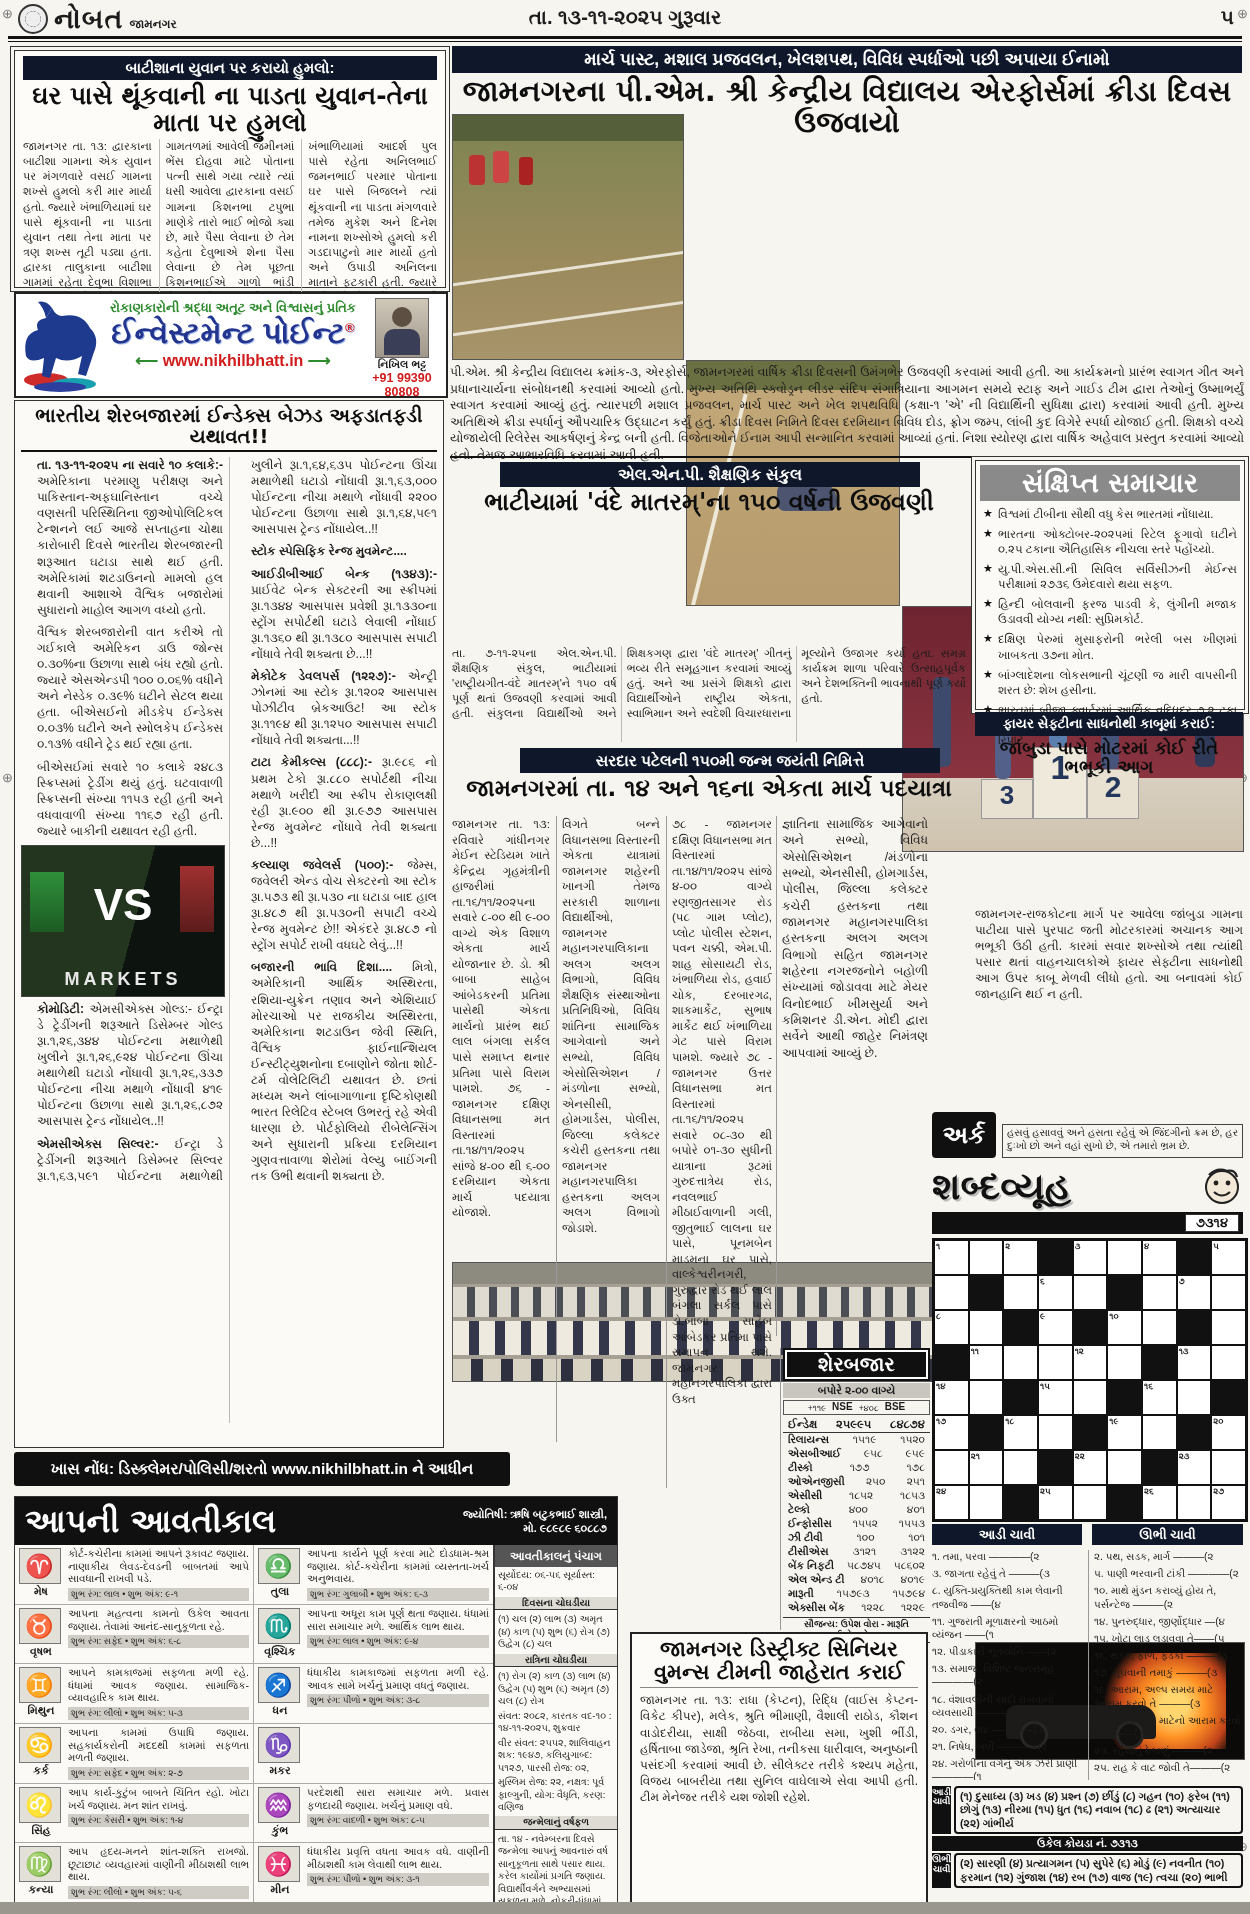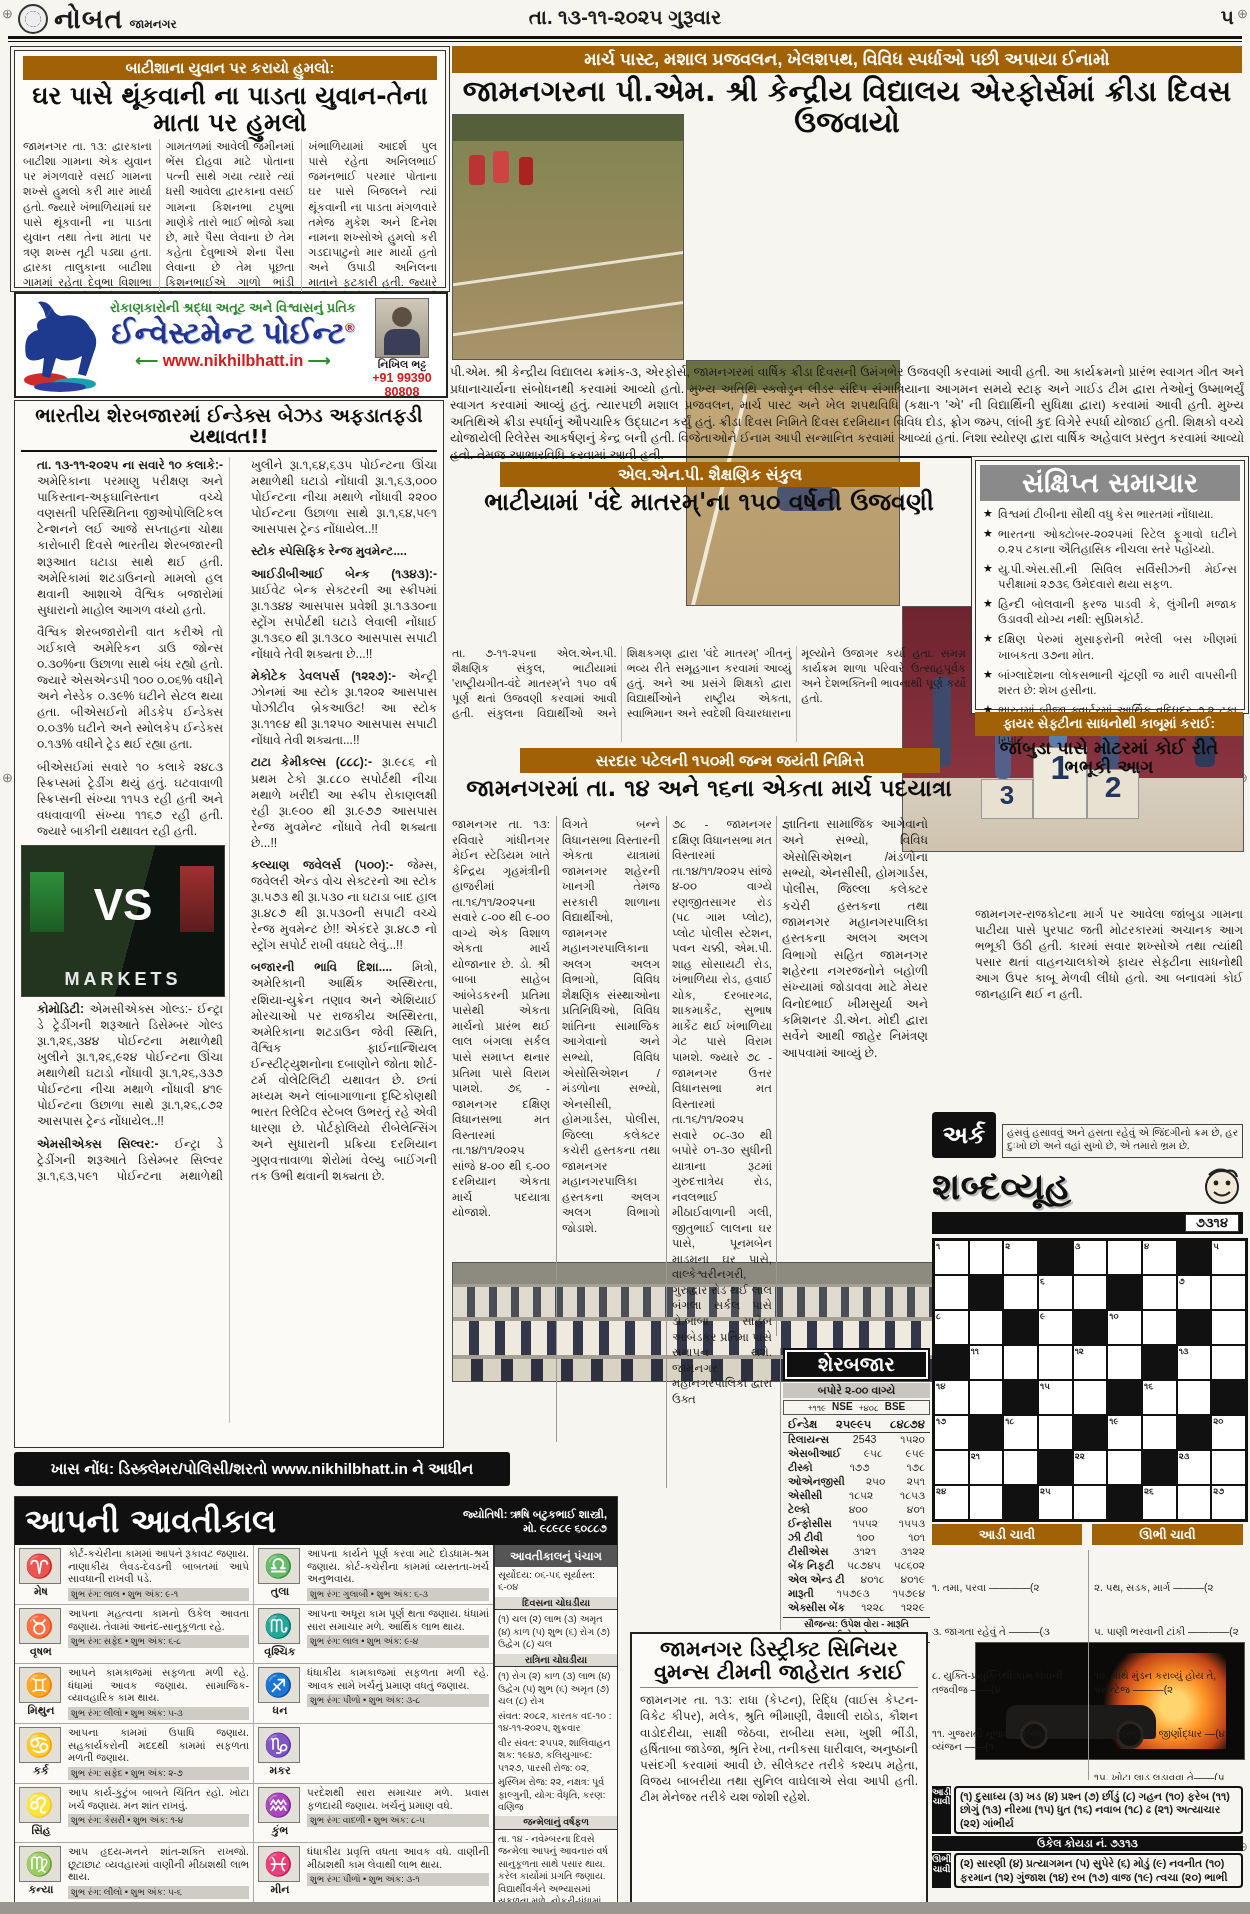--- a/index.html
+++ b/index.html
@@ -1,38 +1,38 @@
 <!DOCTYPE html>
 <html><head>
 <meta charset="utf-8">
 <style>
   html,body{margin:0;padding:0;background:#d8d5cf;}
   #sheet{position:relative;width:1250px;height:1914px;margin:0 auto;background:#f7f5f0;
          font-family:"Liberation Sans",sans-serif;color:#1b1b1b;overflow:hidden;}
   .abs{position:absolute;}
-  .kicker{background:#a16207;color:#fff;font-weight:bold;text-align:center;
+  .kicker{background:#0f172a;color:#fff;font-weight:bold;text-align:center;
           display:flex;align-items:center;justify-content:center;}
   .headline{font-weight:bold;color:#0d0d0d;line-height:1.08;text-align:center;
             font-family:"DejaVu Sans","Liberation Sans",sans-serif;}
   .bodytxt{font-size:12.3px;line-height:1.34;text-align:justify;}
   .boxed{border:2px solid #222;}
   .dblbox{border:1px solid #333;box-shadow:0 0 0 3px #f7f5f0,0 0 0 4px #333;}
   .rule{background:#111;}
   .photo{position:relative;overflow:hidden;border:1px solid #555;background:#b7a98e;}
   .blackbar{background:#101010;color:#fff;font-weight:bold;}
   .star-item{display:flex;gap:5px;font-size:11.6px;line-height:1.3;margin:5px 7px;text-align:justify;}
   .star-item .st{color:#111;font-size:11px;flex:0 0 auto;}
   .stp{margin:0 0 6px 16px;font-size:12.1px;line-height:1.33;text-align:justify;}
   .stp b{font-weight:bold;}
   .sb-row{display:flex;justify-content:space-between;font-size:10.6px;line-height:1.32;padding:0 5px;}
   .sb-row .n{font-weight:bold;}
   .xw-cell{box-sizing:border-box;border:1px solid #111;position:relative;background:#fff;}
   .xw-cell.blk{background:#111;}
   .xw-num{position:absolute;top:0;left:1px;font-size:8.5px;font-weight:bold;color:#222;}
-  .clue{font-size:10.3px;line-height:1.28;margin-bottom:4px;text-align:left;margin-top:31px;}
+  .clue{font-size:10.3px;line-height:1.28;margin-bottom:4px;text-align:left;}
   .sign-cell{display:flex;gap:5px;padding:3px 4px;box-sizing:border-box;}
   .sign-ico{flex:0 0 44px;text-align:center;}
   .sign-ico .g{display:block;width:40px;height:34px;background:#e3e0d8;border:1px solid #777;
                font-size:23px;line-height:34px;color:#222;}
   .sign-ico .nm{display:block;font-weight:bold;font-size:11px;margin-top:1px;}
   .sign-body{flex:1;}
   .sign-txt{font-size:10.4px;line-height:1.22;text-align:justify;}
   .sign-lucky{margin-top:2px;background:#cfccc5;font-size:9px;padding:1px 3px;color:#222;}
   .pan-line{font-size:9.6px;line-height:1.3;margin:2px 3px;text-align:left;}
   .pan-h{font-weight:bold;border-bottom:1px solid #333;background:#dedbd4;text-align:center;margin:3px 0;}
@@ -415,21 +415,21 @@
       <span style="font-weight:bold;">BSE</span>
     </div>
     <div id="sb-rows">
         <div class="sb-row" style="font-weight: bold; border-bottom: 1px solid rgb(51, 51, 51); font-size: 11.5px;">
           <span class="n">ઈન્ડેક્ષ</span>
           <span>૨૫૯૯૫</span>
           <span>૮૪૮૭૪</span>
         </div>
         <div class="sb-row">
           <span class="n">રિલાયન્સ</span>
-          <span>2543</span>
+          <span>૧૫૧૯</span>
           <span>૧૫૨૦</span>
         </div>
         <div class="sb-row">
           <span class="n">એસબીઆઈ</span>
           <span>૯૫૮</span>
           <span>૯૫૯</span>
         </div>
         <div class="sb-row">
           <span class="n">ટીસ્કો</span>
           <span>૧૭૭</span>

